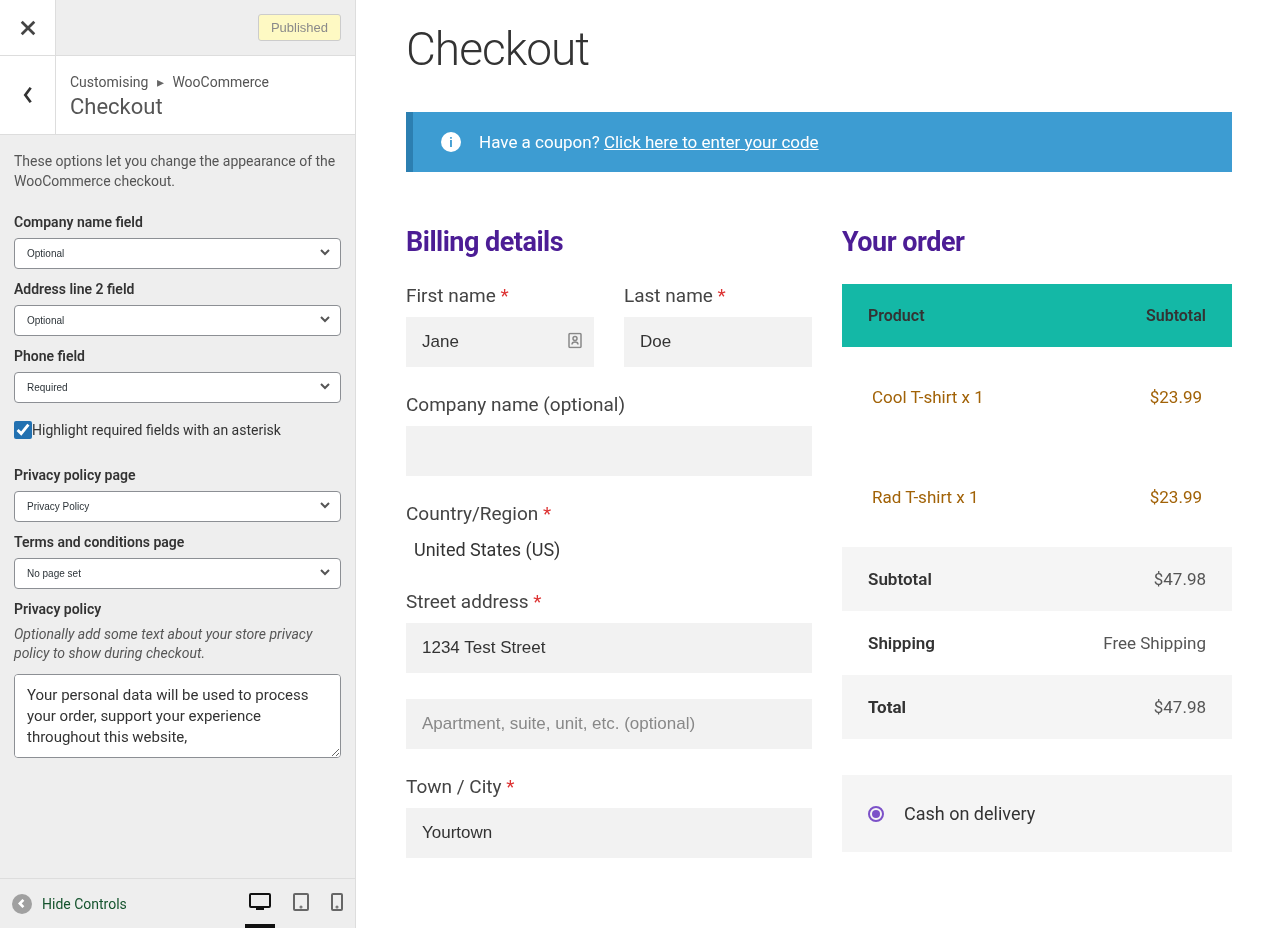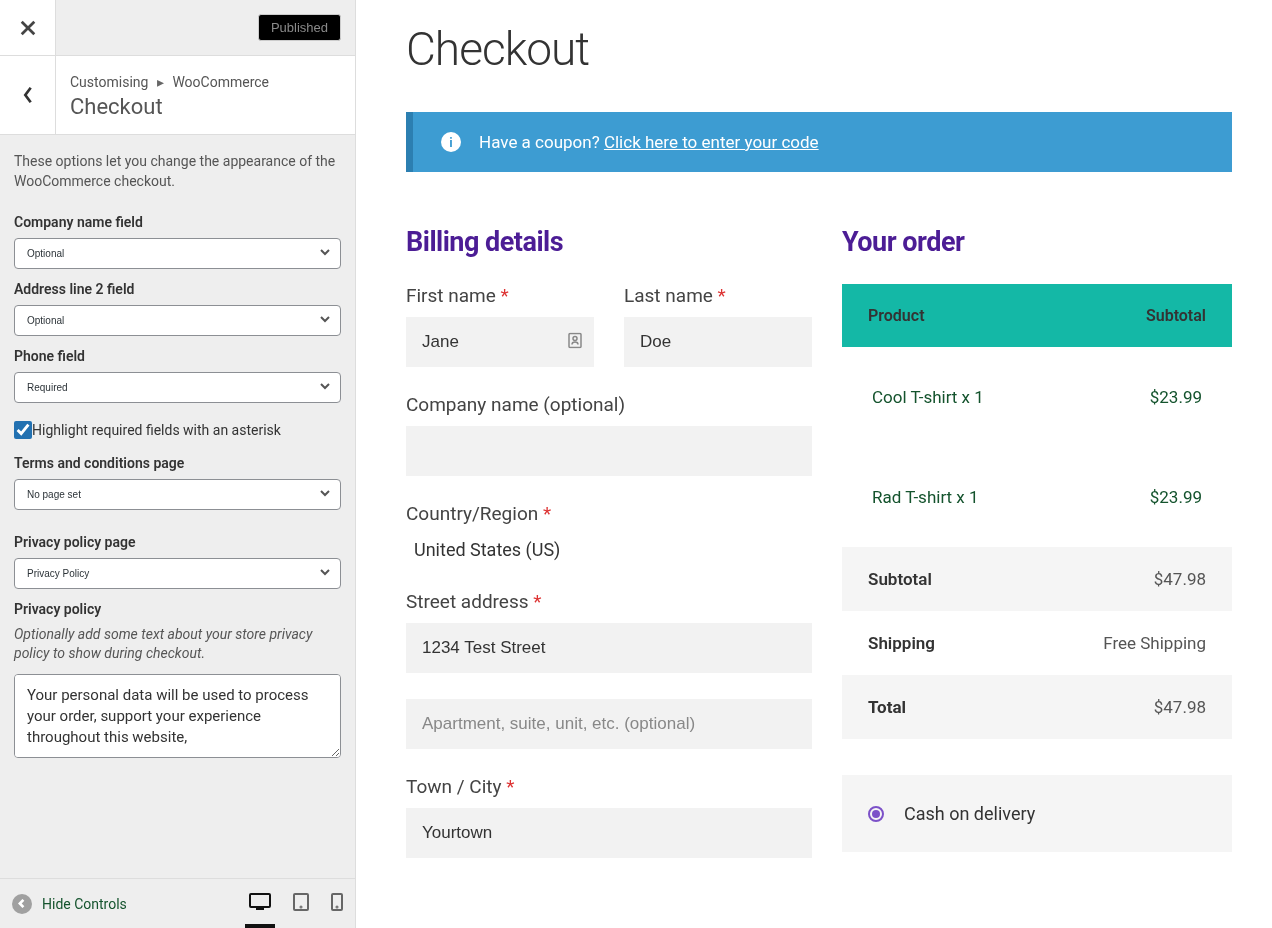--- a/index.html
+++ b/index.html
@@ -5,21 +5,21 @@
 * { box-sizing: border-box; margin: 0; padding: 0; }
 body { font-family: -apple-system, BlinkMacSystemFont, "Segoe UI", Roboto, sans-serif; color: #444; background: #fff; font-size: 14px; overflow: hidden; }
 .app { display: flex; height: 928px; width: 1272px; }
 
 
 .sidebar { width: 356px; background: #eee; border-right: 1px solid #ddd; display: flex; flex-direction: column; }
 .sidebar-topbar { height: 56px; background: #eee; display: flex; border-bottom: 1px solid #ddd; }
 .close-cell { width: 56px; border-right: 1px solid #ddd; display: flex; align-items: center; justify-content: center; cursor: pointer; background: #fff; }
 .close-cell svg { width: 18px; height: 18px; stroke: #444; stroke-width: 3; }
 .sidebar-top-right { flex: 1; display: flex; align-items: center; justify-content: flex-end; padding-right: 14px; }
-.published-btn { border: 1px solid #ccc; background: #000000; color: #8a8a8a; padding: 5px 12px; font-size: 13px; border-radius: 3px; }
+.published-btn { border: 1px solid #ccc; background: #fef9c3; color: #8a8a8a; padding: 5px 12px; font-size: 13px; border-radius: 3px; }
 
 .sidebar-header { background: #fff; border-bottom: 1px solid #ddd; display: flex; align-items: center; }
 .back-cell { width: 56px; height: 78px; border-right: 1px solid #ddd; display: flex; align-items: center; justify-content: center; cursor: pointer; }
 .back-cell svg { width: 14px; height: 18px; stroke: #333; stroke-width: 3; fill: none; }
 .bc-wrap { padding: 14px 12px 12px 14px; }
 .bc-path { font-size: 14px; color: #555; }
 .bc-sep { margin: 0 5px; color: #666; }
 .bc-title { font-size: 22px; font-weight: 400; color: #555; margin-top: 4px; }
 
 .sidebar-scroll { flex: 1; overflow-y: auto; padding: 0 0 14px 0; position: relative; }
@@ -65,21 +65,21 @@
 .req { color: #d33; }
 .input-wrap { position: relative; }
 .txt-in { width: 100%; background: #f2f2f2; border: none; padding: 15px 16px; font-size: 17px; color: #333; }
 .txt-in::placeholder { color: #888; }
 .input-ic { position: absolute; right: 12px; top: 50%; transform: translateY(-50%); color: #888; }
 .country-val { font-size: 18px; color: #333; padding: 4px 8px; }
 
 .order-table { width: 100%; }
 .order-table .hdr { background: #14b8a6; display: flex; padding: 22px 26px; font-weight: 600; color: #333; font-size: 16px; }
 .order-table .hdr .c1 { flex: 1; }
-.order-table .row { display: flex; padding: 40px 30px; font-size: 17px; color: #14532d; }
+.order-table .row { display: flex; padding: 40px 30px; font-size: 17px; color: #a16207; }
 .order-table .row .c1 { flex: 1; }
 .summary .srow { display: flex; padding: 22px 26px; font-size: 17px; }
 .summary .srow.bg { background: #f5f5f5; }
 .summary .slbl { flex: 1; font-weight: 600; color: #333; }
 .summary .sval { color: #555; }
 .summary .total .slbl { font-weight: 700; }
 
 .payment-box { background: #f5f5f5; margin-top: 36px; padding: 28px 26px; display: flex; align-items: center; gap: 20px; }
 .radio-dot { width: 16px; height: 16px; border: 2px solid #7c51c8; border-radius: 50%; display: flex; align-items: center; justify-content: center; }
 .radio-dot::after { content: ''; width: 8px; height: 8px; background: #7c51c8; border-radius: 50%; }
@@ -149,34 +149,34 @@
                 <polyline points="2,4 6,8 10,4" fill="none" stroke="#555" stroke-width="2"></polyline>
               </svg></span>
         </div>
       </div>
 
       <div class="check-row">
         <input type="checkbox" checked="" style="">
         <label>Highlight required fields with an asterisk</label>
       </div>
 
-      <div class="control-group">
-        <label class="ctrl-label">Terms and conditions page</label>
-        <div class="ctrl-select">
-          <select><option>No page set</option></select>
-          <span class="chev"><svg width="12" height="12" viewBox="0 0 12 12">
-                <polyline points="2,4 6,8 10,4" fill="none" stroke="#555" stroke-width="2"></polyline>
-              </svg></span>
-        </div>
-      </div>
-
       <div class="control-group" style="margin-top:12px">
         <label class="ctrl-label">Privacy policy page</label>
         <div class="ctrl-select">
           <select><option>Privacy Policy</option></select>
+          <span class="chev"><svg width="12" height="12" viewBox="0 0 12 12">
+                <polyline points="2,4 6,8 10,4" fill="none" stroke="#555" stroke-width="2"></polyline>
+              </svg></span>
+        </div>
+      </div>
+
+      <div class="control-group">
+        <label class="ctrl-label">Terms and conditions page</label>
+        <div class="ctrl-select">
+          <select><option>No page set</option></select>
           <span class="chev"><svg width="12" height="12" viewBox="0 0 12 12">
                 <polyline points="2,4 6,8 10,4" fill="none" stroke="#555" stroke-width="2"></polyline>
               </svg></span>
         </div>
       </div>
 
       <div class="control-group">
         <label class="ctrl-label">Privacy policy</label>
         <div class="ctrl-sub">Optionally add some text about your store privacy policy to show during checkout.</div>
         <textarea class="ctrl-textarea" style="">Your personal data will be used to process your order, support your experience throughout this website,</textarea>

